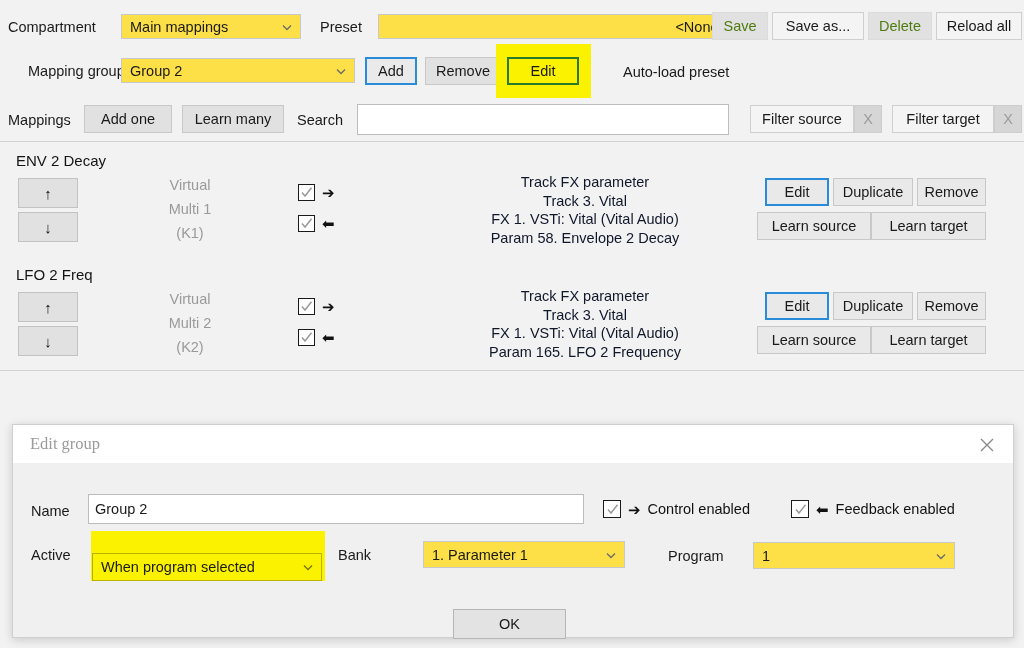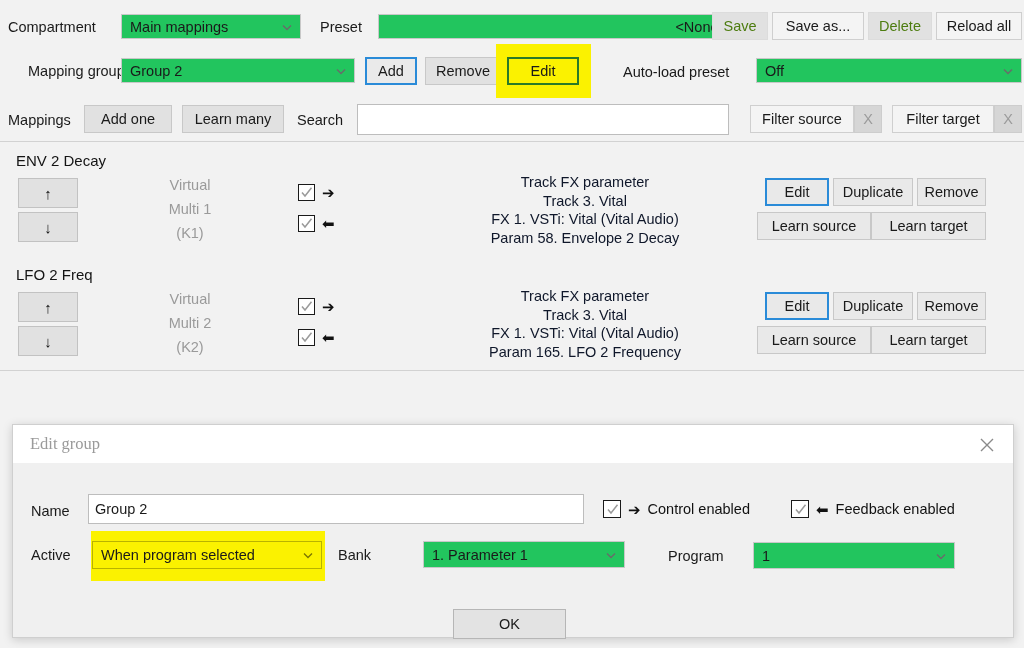--- a/index.html
+++ b/index.html
@@ -17,21 +17,21 @@
 
   
   .ctl {
     box-sizing: border-box;
     font-family: "Liberation Sans", sans-serif;
     font-size: 14.5px;
     color: #1a1a1a;
   }
   .combo {
     position: absolute;
-    background: #22c55e;
+    background: #fde047;
     border: 1px solid #c8c8c8;
     display: flex; align-items: center;
     padding: 0 6px 0 8px;
     height: 25px;
     white-space: nowrap;
     overflow: hidden;
   }
   .combo .cval { flex: 1; overflow: hidden; text-overflow: clip; }
   .chev {
     width: 14px; height: 14px; flex: none; margin-left: 4px;
@@ -173,28 +173,20 @@
   </div>
 
   <div class="btn" style="left:365px; top:57px; width:52px; border:2px solid #2a8bd8; background:#eaeaea;">Add</div>
   <div class="btn" style="left:425px; top:57px; width:76px;">Remove</div>
 
   <div class="hl-yellow" style="left:496px; top:44px; width:95px; height:54px;"></div>
   <div class="btn" style="left:507px; top:57px; width:72px; background:#fbf200; border:2px solid #2a7a28;">Edit</div>
 
   <div class="lbl" style="left:623px; top:64px;">Auto-load preset</div>
 
-  <div class="combo ctl" style="left:756px; top:58px; width:266px;">
-    <span class="cval">Off</span>
-    <span class="chev">
-      <svg width="14" height="14" viewBox="0 0 14 14">
-          <path d="M3 5.5 L7 9.5 L11 5.5" fill="none" stroke="#6a6a6a" stroke-width="1.3"></path>
-        </svg>
-    </span>
-  </div>
 
   <div class="lbl" style="left:8px; top:112px;">Mappings</div>
   <div class="btn" style="left:84px; top:105px; width:88px;">Add one</div>
   <div class="btn" style="left:182px; top:105px; width:102px;">Learn many</div>
   <div class="lbl" style="left:297px; top:112px;">Search</div>
   <div class="txtfield" style="left:357px; top:104px; width:372px; height:31px;">
     <span></span>
   </div>
 
   <div class="btn white" style="left:750px; top:105px; width:104px;">Filter source</div>
@@ -344,21 +336,21 @@
             <path d="M2 6.5 L5 10 L11.5 1.8" fill="none" stroke="#9a9a9a" stroke-width="1.5"></path>
           </svg>
       </span>
       <span class="arrglyph">⬅</span>
       <span class="cbtext">Feedback enabled</span>
     </div>
 
     <div class="lbl" style="left:18px; top:84px;">Active</div>
 
     <div class="hl-yellow" style="left:78px; top:68px; width:234px; height:50px;"></div>
-    <div class="combo ctl" style="left:79px; top:78px; width:230px; height:28px; background:#fbf200; border:1px solid #b9b300;">
+    <div class="combo ctl" style="left:79px; top:90px; width:230px; height:28px; background:#fbf200; border:1px solid #b9b300;">
       <span class="cval">When program selected</span>
       <span class="chev">
         <svg width="14" height="14" viewBox="0 0 14 14">
             <path d="M3 5.5 L7 9.5 L11 5.5" fill="none" stroke="#7a7400" stroke-width="1.3"></path>
           </svg>
       </span>
     </div>
 
     <div class="lbl" style="left:325px; top:84px;">Bank</div>
     <div class="combo ctl" style="left:410px; top:78px; width:202px; height:27px;">

